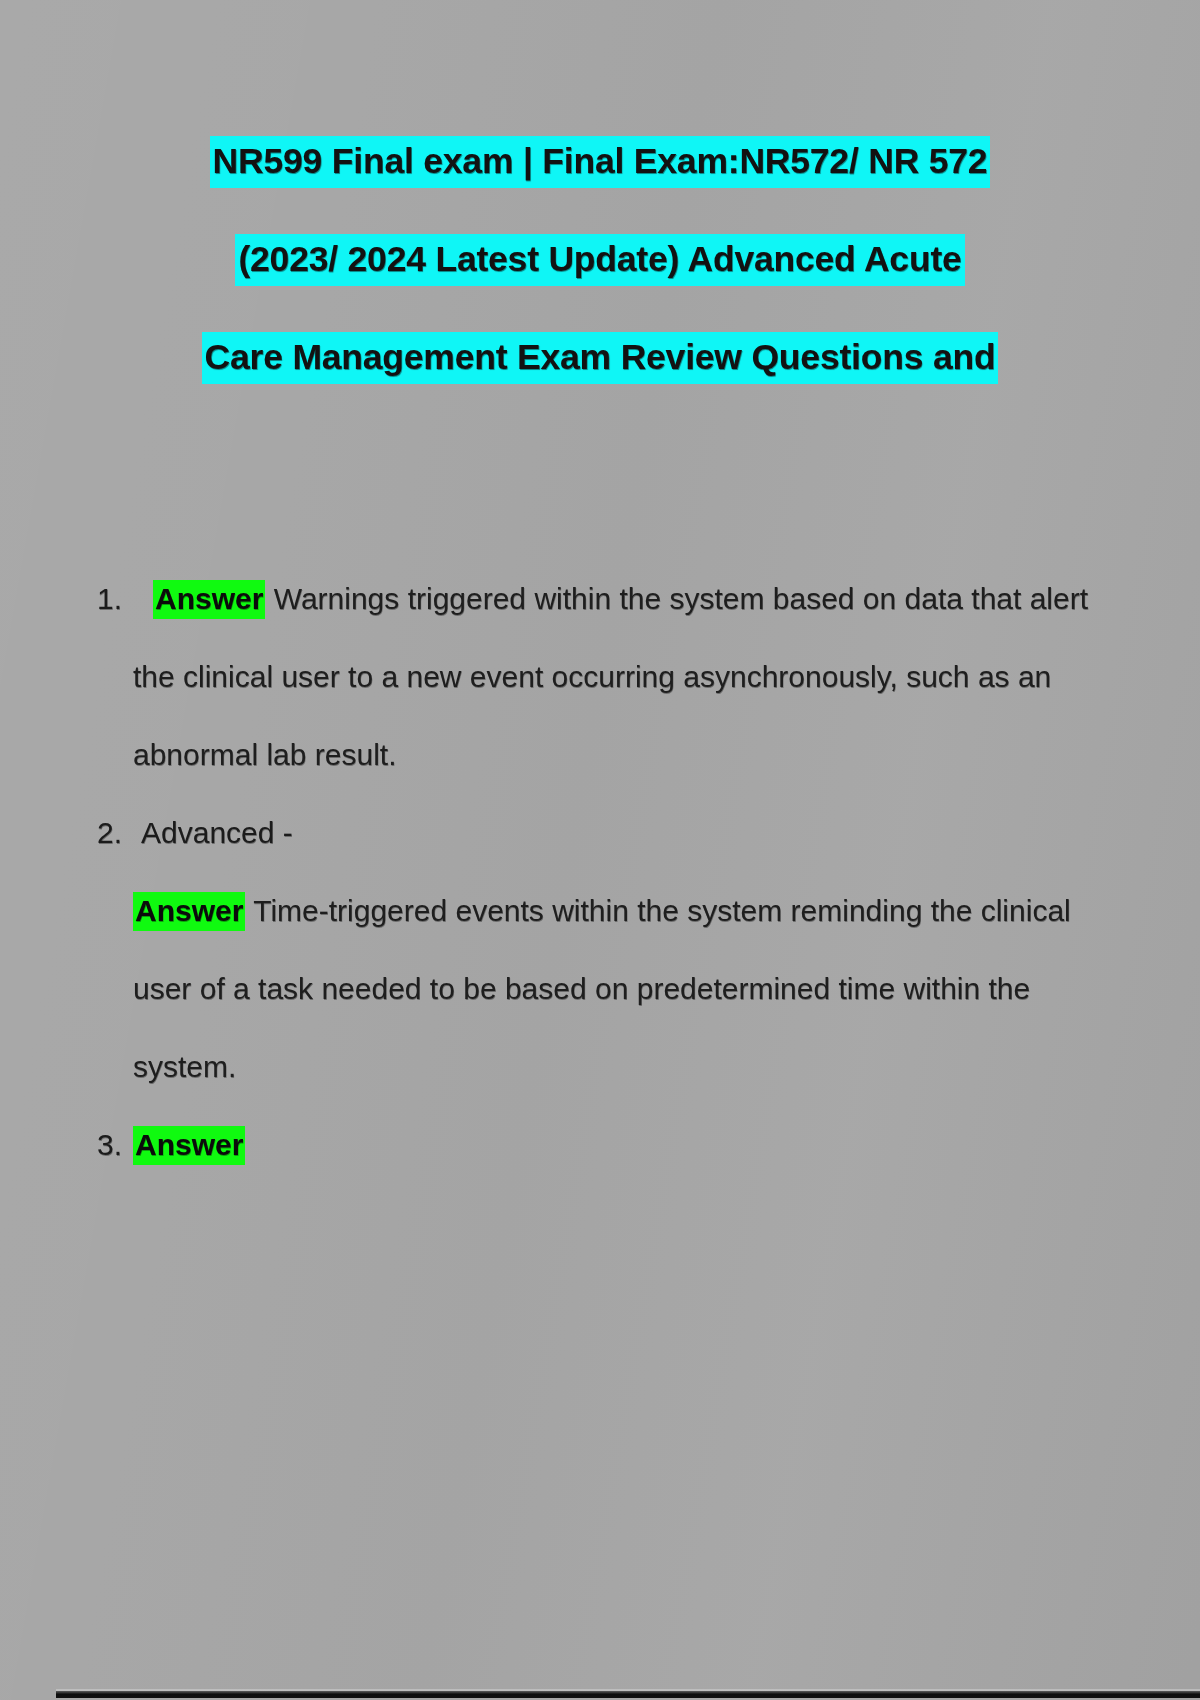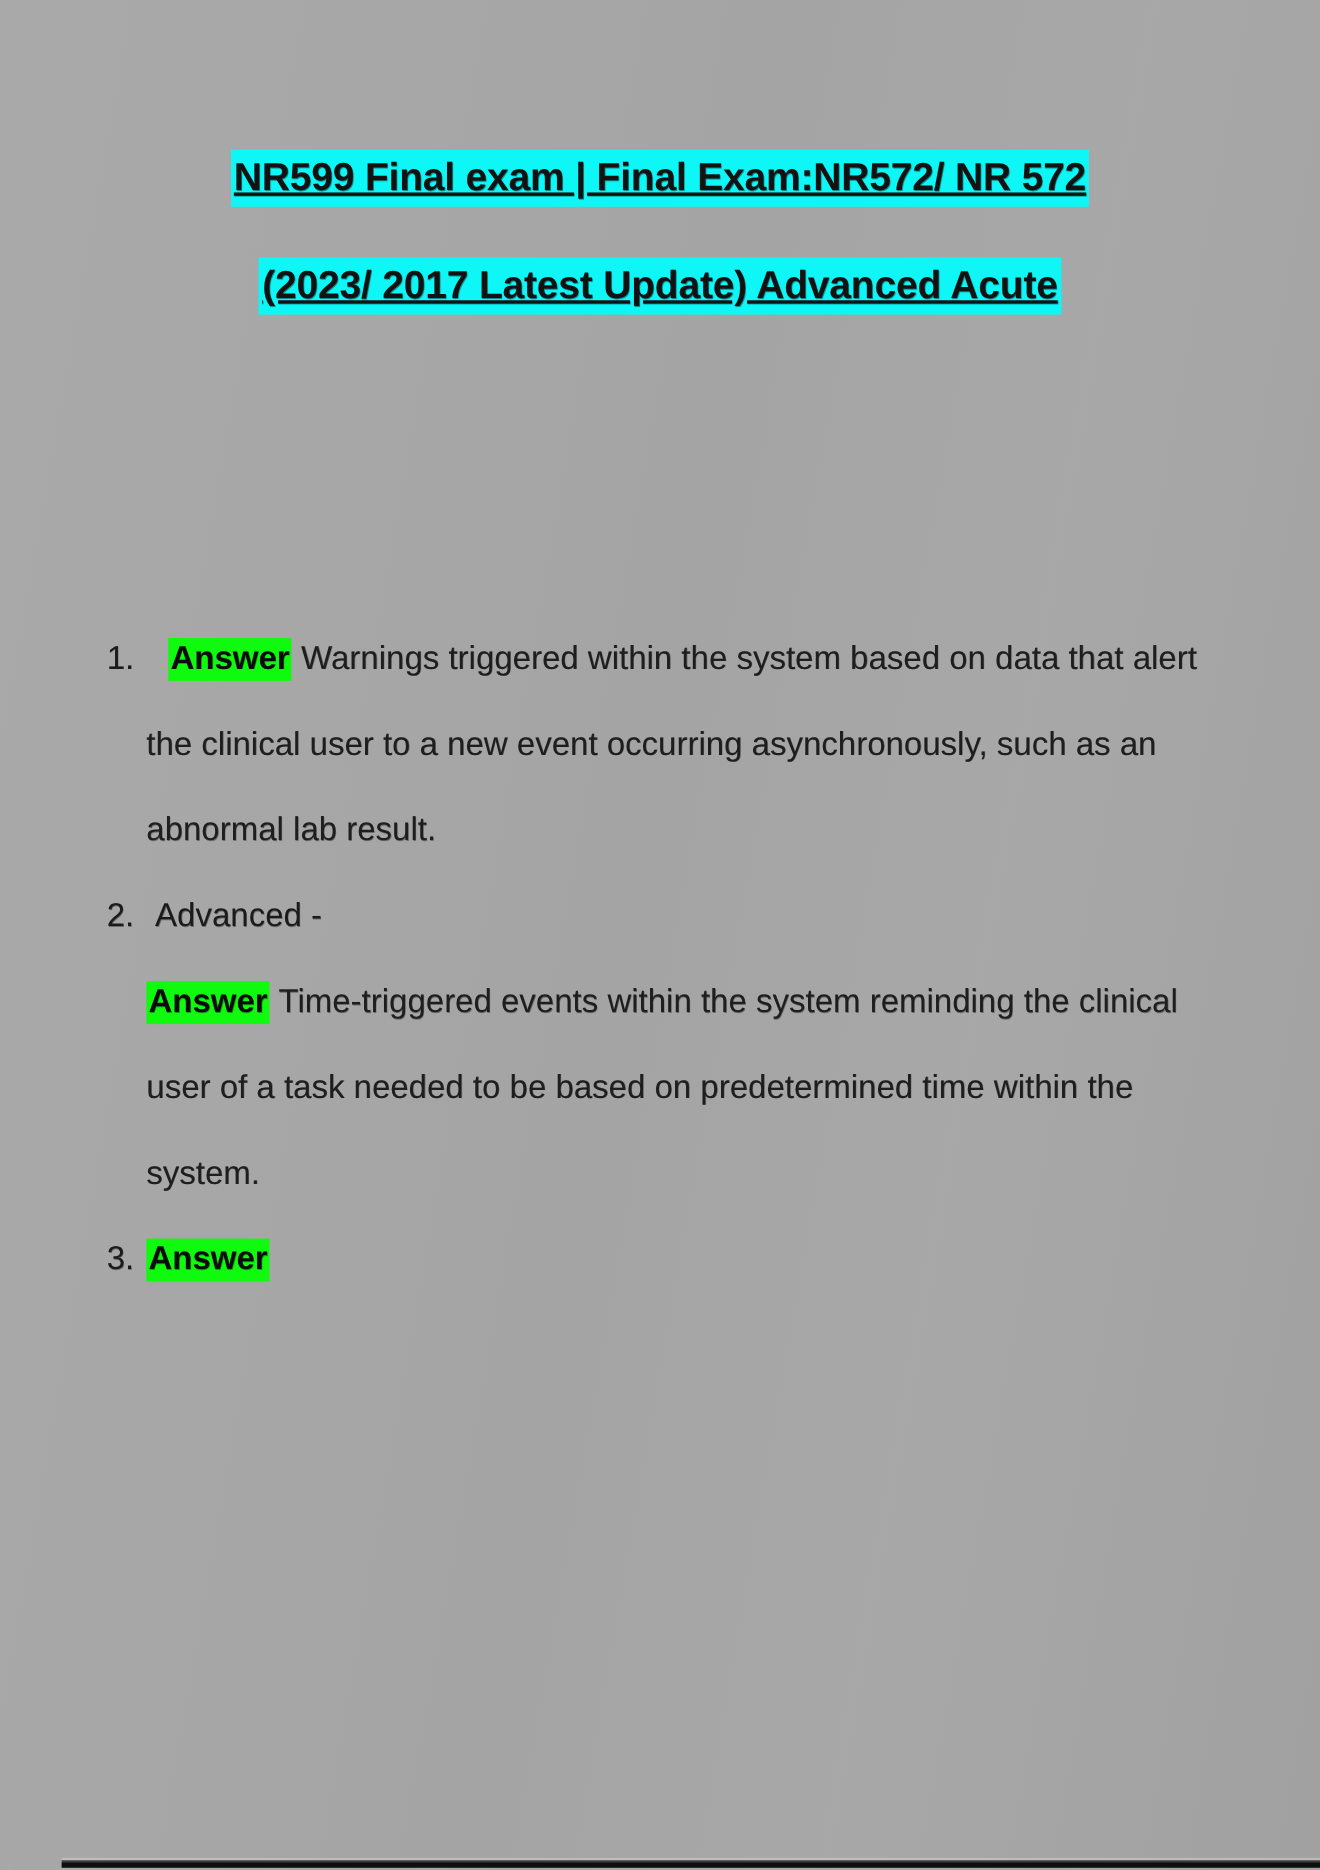--- a/index.html
+++ b/index.html
@@ -50,21 +50,20 @@
     display: inline;
     font-size: 35.5px;
     font-weight: bold;
     color: #121212;
     background: #0ff6f6;
     letter-spacing: -0.2px;
     box-decoration-break: clone;
     -webkit-box-decoration-break: clone;
     padding: 5px 3px 7px 3px;
     text-shadow: 0.6px 0.6px 0.7px rgba(0,0,0,0.45);
-    text-decoration: underline;
   }
 
   
   .body-list {
     position: absolute;
     left: 0;
     top: 560px;
     width: 1200px;
   }
   .qa-item {
@@ -137,21 +136,22 @@
     background: rgba(210,210,210,0.55);
   }
 </style>
 </head>
 <body>
 
 <div class="page">
 
   <div class="doc-title">
     <div class="title-line"><span class="hl">NR599 Final exam | Final Exam:NR572/ NR 572</span></div>
-    <div class="title-line"><span class="hl">(2023/ 2017 Latest Update) Advanced Acute</span></div>
+    <div class="title-line"><span class="hl">(2023/ 2024 Latest Update) Advanced Acute</span></div>
+    <div class="title-line"><span class="hl">Care Management Exam Review Questions and</span></div>
   </div>
 
   <div class="body-list">
 
     <div class="qa-item">
       <div class="q-line">
         <span class="q-num">1.</span>
       </div>
       <div class="a-block indented"><span class="ans-tag">Answer</span><span class="a-text"> Warnings triggered within the system based on data that alert the clinical user to a new event occurring asynchronously, such as an abnormal lab result.</span></div>
     </div>

